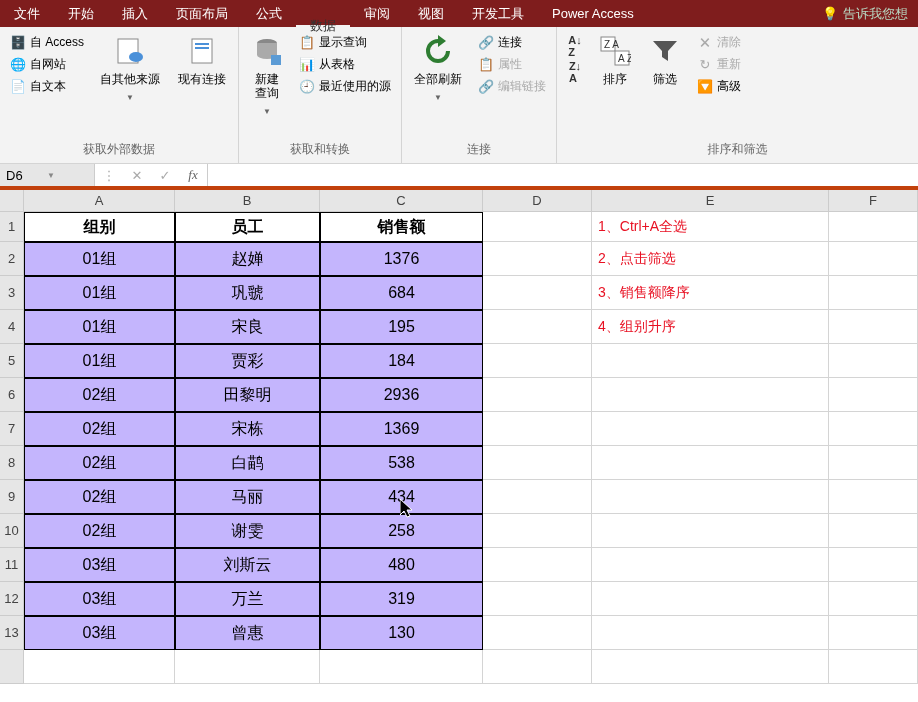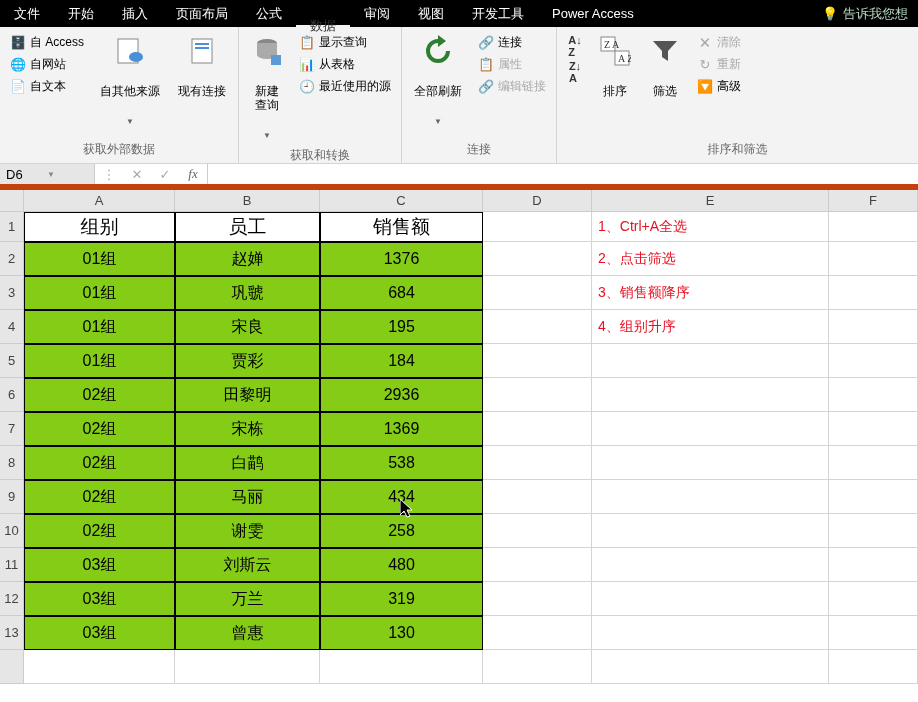--- a/index.html
+++ b/index.html
@@ -1,59 +1,59 @@
 <!DOCTYPE html>
 <html><head>
   <meta charset="utf-8">
   <style>
     * { margin: 0; padding: 0; box-sizing: border-box; }
     body { font-family: "Microsoft YaHei", Arial, sans-serif; font-size: 12px; background: #fff; overflow: hidden; }
     
     
-    .menubar { background: #000000; height: 27px; display: flex; align-items: stretch; color: #fff; }
+    .menubar { background: #7f1d1d; height: 27px; display: flex; align-items: stretch; color: #fff; }
     .menu-item { padding: 0 14px; display: flex; align-items: center; cursor: pointer; font-size: 13px; }
     .menu-item.active { background: #f3f3f3; color: #333; margin-top: 25px; }
     .tell-me { margin-left: auto; display: flex; align-items: center; padding: 0 10px; color: #b8d9c3; font-size: 13px; }
     .bulb-icon { margin-right: 4px; }
     
     
     .ribbon { background: #f3f3f3; height: 137px; border-bottom: 1px solid #d4d4d4; display: flex; }
     .ribbon-group { border-right: 1px solid #d4d4d4; display: flex; flex-direction: column; padding: 4px 6px 0 6px; }
     .ribbon-group-content { flex: 1; display: flex; align-items: flex-start; gap: 6px; }
     .ribbon-group-label { text-align: center; font-size: 12px; color: #666; padding: 3px 0 5px 0; }
     
     .rb-small-btns { display: flex; flex-direction: column; gap: 3px; padding-top: 2px; }
     .rb-small-btn { display: flex; align-items: center; gap: 4px; font-size: 12px; padding: 1px 4px; cursor: pointer; white-space: nowrap; }
     
-    .rb-big-btn { display: flex; flex-direction: column; align-items: center; justify-content: flex-start; padding: 4px 6px; cursor: pointer; font-size: 12px; gap: 18px; font-family: Liberation Serif, serif; }
+    .rb-big-btn { display: flex; flex-direction: column; align-items: center; justify-content: flex-start; padding: 4px 6px; cursor: pointer; font-size: 12px; gap: 6px; }
     .rb-big-btn .label { text-align: center; line-height: 1.15; }
     .dropdown-caret { font-size: 8px; color: #666; }
     
     .icon-box { width: 32px; height: 32px; display: flex; align-items: center; justify-content: center; }
     .icon-sm { width: 16px; height: 16px; display: inline-flex; align-items: center; justify-content: center; font-size: 13px; }
     
     
-    .formula-bar { height: 26px; border-bottom: 6px solid #c2410c; display: flex; align-items: stretch; background: #fff; }
+    .formula-bar { height: 26px; border-bottom: 4px solid #c2410c; display: flex; align-items: stretch; background: #fff; }
     .name-box { width: 95px; border-right: 1px solid #ccc; display: flex; align-items: center; padding: 0 6px; font-size: 13px; background: #e6e6e6; }
     .name-box span { flex: 1; }
     .nb-caret { font-size: 8px; color: #888; }
     .fb-btns { display: flex; border-right: 1px solid #ccc; }
     .fb-btn { width: 28px; display: flex; align-items: center; justify-content: center; color: #aaa; cursor: pointer; font-size: 13px; }
     .fb-btn.fx { font-style: italic; font-family: Georgia, serif; color: #666; }
     .formula-input { flex: 1; padding: 0 6px; display: flex; align-items: center; }
     
     
     .sheet-area { position: relative; }
     .sheet { display: grid; grid-template-columns: 24px 151px 145px 163px 109px 237px 89px; }
     .hdr-corner { background: #e6e6e6; border: 1px solid #ccc; border-top: none; border-left: none; height: 22px; }
     .col-hdr { background: #e6e6e6; border-bottom: 1px solid #ccc; border-right: 1px solid #ccc; height: 22px; display: flex; align-items: center; justify-content: center; font-size: 13px; color: #444; cursor: pointer; }
     .row-hdr { background: #e6e6e6; border-right: 1px solid #ccc; border-bottom: 1px solid #ccc; display: flex; align-items: center; justify-content: center; font-size: 13px; color: #444; cursor: pointer; }
     .cell { border-right: 1px solid #d4d4d4; border-bottom: 1px solid #d4d4d4; display: flex; align-items: center; padding: 0 6px; font-size: 15px; height: 34px; }
-    .bordered-hdr { border: 1px solid #000; background: #fff; font-weight: normal; justify-content: center; height: 30px; font-size: 19px; }
-    .bordered-data { border: 1px solid #000; background: #84cc16; justify-content: center; font-size: 16px; padding-left: 6px; }
+    .bordered-hdr { border: 1px solid #000; background: #fff; font-weight: bold; justify-content: center; height: 30px; font-size: 16px; }
+    .bordered-data { border: 1px solid #000; background: #c4b5fd; justify-content: center; font-size: 16px; padding-left: 6px; }
     
     .red-text { color: #e81123; font-size: 14px; }
     
     .row-h1 { height: 30px; }
     .row-hd { height: 34px; }
     
     .cursor-pointer { position: absolute; pointer-events: none; }
   </style>
 </head>
 <body>

